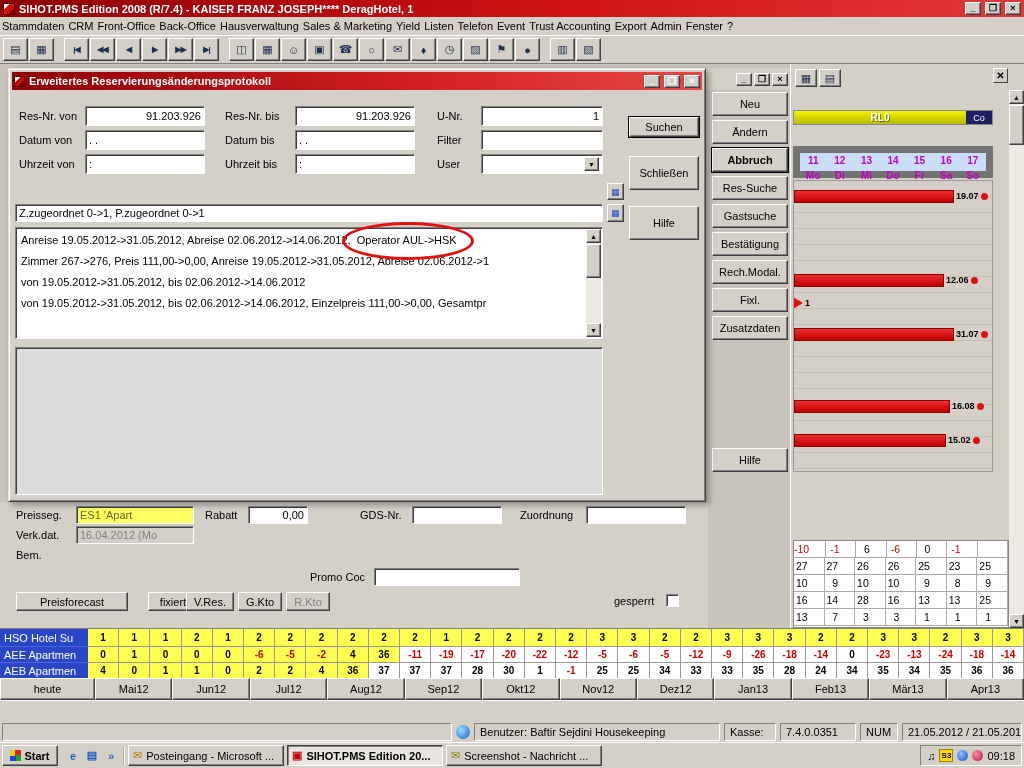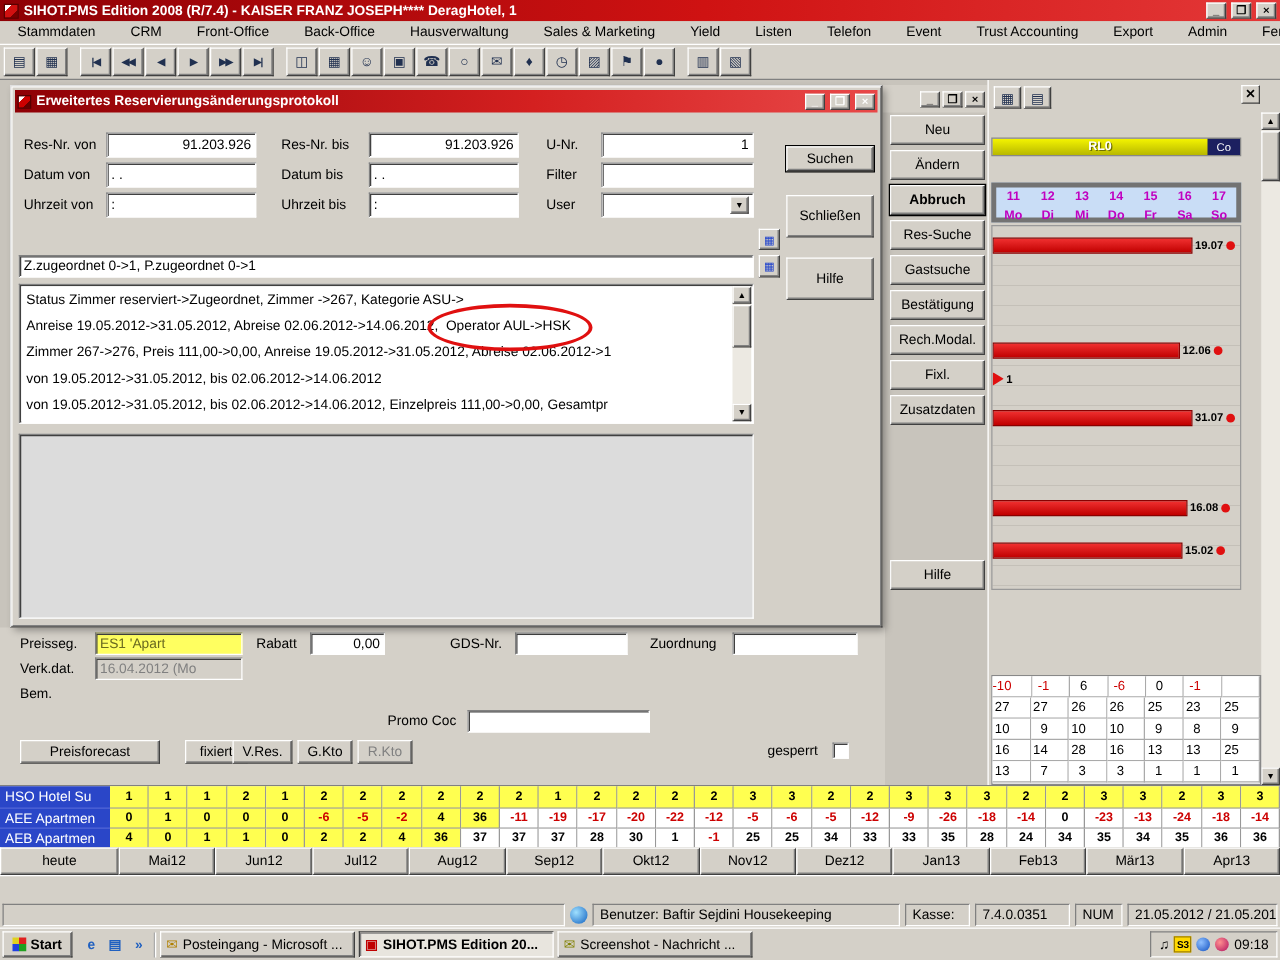--- a/index.html
+++ b/index.html
@@ -11,21 +11,21 @@
 
 
 .titlebar{position:absolute;left:0;top:0;width:1024px;height:17px;
   background:linear-gradient(90deg,#8e0005,#cf1212 55%,#e43838);
   display:flex;align-items:center;gap:4px;padding:0 3px}
 .appicon{width:12px;height:12px;border:1px solid #5a0000;background:linear-gradient(135deg,#fff 0 28%,#d01010 28% 72%,#700 72%)}
 .ttl{flex:1;color:#fff;font-weight:bold;font-size:11px;white-space:nowrap;overflow:hidden}
 .winbtn{width:16px;height:13px;font-size:9px;font-weight:bold;line-height:11px;text-align:center;
   background:#d4d0c8;border:1px solid;border-color:#fff #404040 #404040 #fff;box-shadow:inset -1px -1px 0 #808080}
 .menubar{position:absolute;left:0;top:17px;width:1024px;height:19px;display:flex;align-items:center;background:#d4d0c8;border-bottom:1px solid #fff}
-.menu-item{padding:2px 14px;white-space:nowrap}
+.menu-item{padding:2px 2px;white-space:nowrap}
 .toolbar{position:absolute;left:0;top:36px;width:1024px;height:28px;display:flex;align-items:center;padding:0 3px;background:#d4d0c8;border-bottom:1px solid #808080}
 .tgroup{display:flex;gap:1px;margin-right:10px}
 .tbtn{width:25px;height:23px;display:flex;align-items:center;justify-content:center;font-size:11px;color:#203050;
   background:#d4d0c8;border:1px solid;border-color:#fff #404040 #404040 #fff;box-shadow:inset -1px -1px 0 #808080}
 .tbtn.nav{font-size:8px;font-weight:bold;letter-spacing:-1px}
 
 
 .mdi{position:absolute;left:0;top:64px;width:1024px;height:636px;background:#c8c4bc}
 
 
@@ -78,21 +78,21 @@
 
 
 .right-panel{position:absolute;left:790px;top:0;width:234px;height:564px;background:#d4d0c8;border-left:1px solid #fff}
 .rp-top{position:absolute;left:0;top:4px;width:234px;height:20px;display:flex;align-items:center;gap:2px;padding-left:4px}
 .rp-close{position:absolute;left:202px;top:4px;width:15px;height:15px;font-weight:bold;font-size:10px;line-height:13px;text-align:center;
   background:#d4d0c8;border:1px solid;border-color:#fff #404040 #404040 #fff}
 .rl0{position:absolute;left:2px;top:46px;width:200px;height:15px;display:flex;align-items:center;
   background:linear-gradient(180deg,#f4f400,#b8b800);border:1px solid #888}
 .rl0-label{flex:1;text-align:center;color:#fff;font-weight:bold;font-size:10px;text-shadow:1px 1px 0 #707000}
 .co-box{width:26px;height:13px;background:#1c2060;color:#fff;font-size:9px;display:flex;align-items:center;justify-content:center}
-.date-header{position:absolute;left:2px;top:82px;width:200px;height:32px;background:#c9ddf6;border:4px solid #737373}
+.date-header{position:absolute;left:2px;top:82px;width:200px;height:32px;background:#c9ddf6;border:7px solid #737373}
 .dh-row{display:flex;height:15px}
 .dh-cell{flex:1;text-align:center;color:#c000c0;font-weight:bold;font-size:10px;line-height:15px}
 .chart{position:absolute;left:2px;top:116px;width:200px;height:292px;background:repeating-linear-gradient(180deg,#d4d0c8 0 15px,#c4c0b8 15px 16px);border:1px solid #999;overflow:hidden}
 .bar-row{position:absolute;left:0;height:14px;display:flex;align-items:center;width:100%}
 .bar{height:13px;background:linear-gradient(180deg,#f03030,#c00000);border:1px solid #800}
 .bar-label{font-size:9px;font-weight:bold;margin-left:2px;white-space:nowrap}
 .bar-dot{width:7px;height:7px;border-radius:50%;background:#e01010;margin-left:2px}
 .marker{position:absolute;left:0;height:12px;display:flex;align-items:center}
 .marker-shape{width:9px;height:11px;background:#e01010;clip-path:polygon(0 0,100% 50%,0 100%)}
 .rp-vsb{position:absolute;left:218px;top:26px;width:15px;height:538px;background:#ece9e2}
@@ -290,21 +290,20 @@
     <button class="pbtn" style="left:620px;top:137px;width:70px;height:34px">Hilfe</button>
 
     <button class="mini-btn" style="left:598px;top:114px;height:17px">▦</button>
 
     <div class="fld" style="left:6px;top:135px;width:588px;height:18px">Z.zugeordnet 0-&gt;1, P.zugeordnet 0-&gt;1</div>
     <button class="mini-btn" style="left:598px;top:135px;height:18px">▦</button>
 
     <div class="listbox sunken">
       <div class="log-list">
 
-          <div class="log-row"><span>Status Zimmer reserviert-&gt;Zugeordnet, Zimmer -&gt;267, Kategorie ASU-&gt;</span><span class="circ"></span></div>
 
           <div class="log-row"><span>Anreise 19.05.2012-&gt;31.05.2012, Abreise 02.06.2012-&gt;14.06.2012, </span><span class="circ">Operator AUL-&gt;HSK</span></div>
 
           <div class="log-row"><span>Zimmer 267-&gt;276, Preis 111,00-&gt;0,00, Anreise 19.05.2012-&gt;31.05.2012, Abreise 02.06.2012-&gt;1</span><span class="circ"></span></div>
 
           <div class="log-row"><span>von 19.05.2012-&gt;31.05.2012, bis 02.06.2012-&gt;14.06.2012</span><span class="circ"></span></div>
 
           <div class="log-row"><span>von 19.05.2012-&gt;31.05.2012, bis 02.06.2012-&gt;14.06.2012, Einzelpreis 111,00-&gt;0,00, Gesamtpr</span><span class="circ"></span></div>
         </div>
       <div class="vsb">

